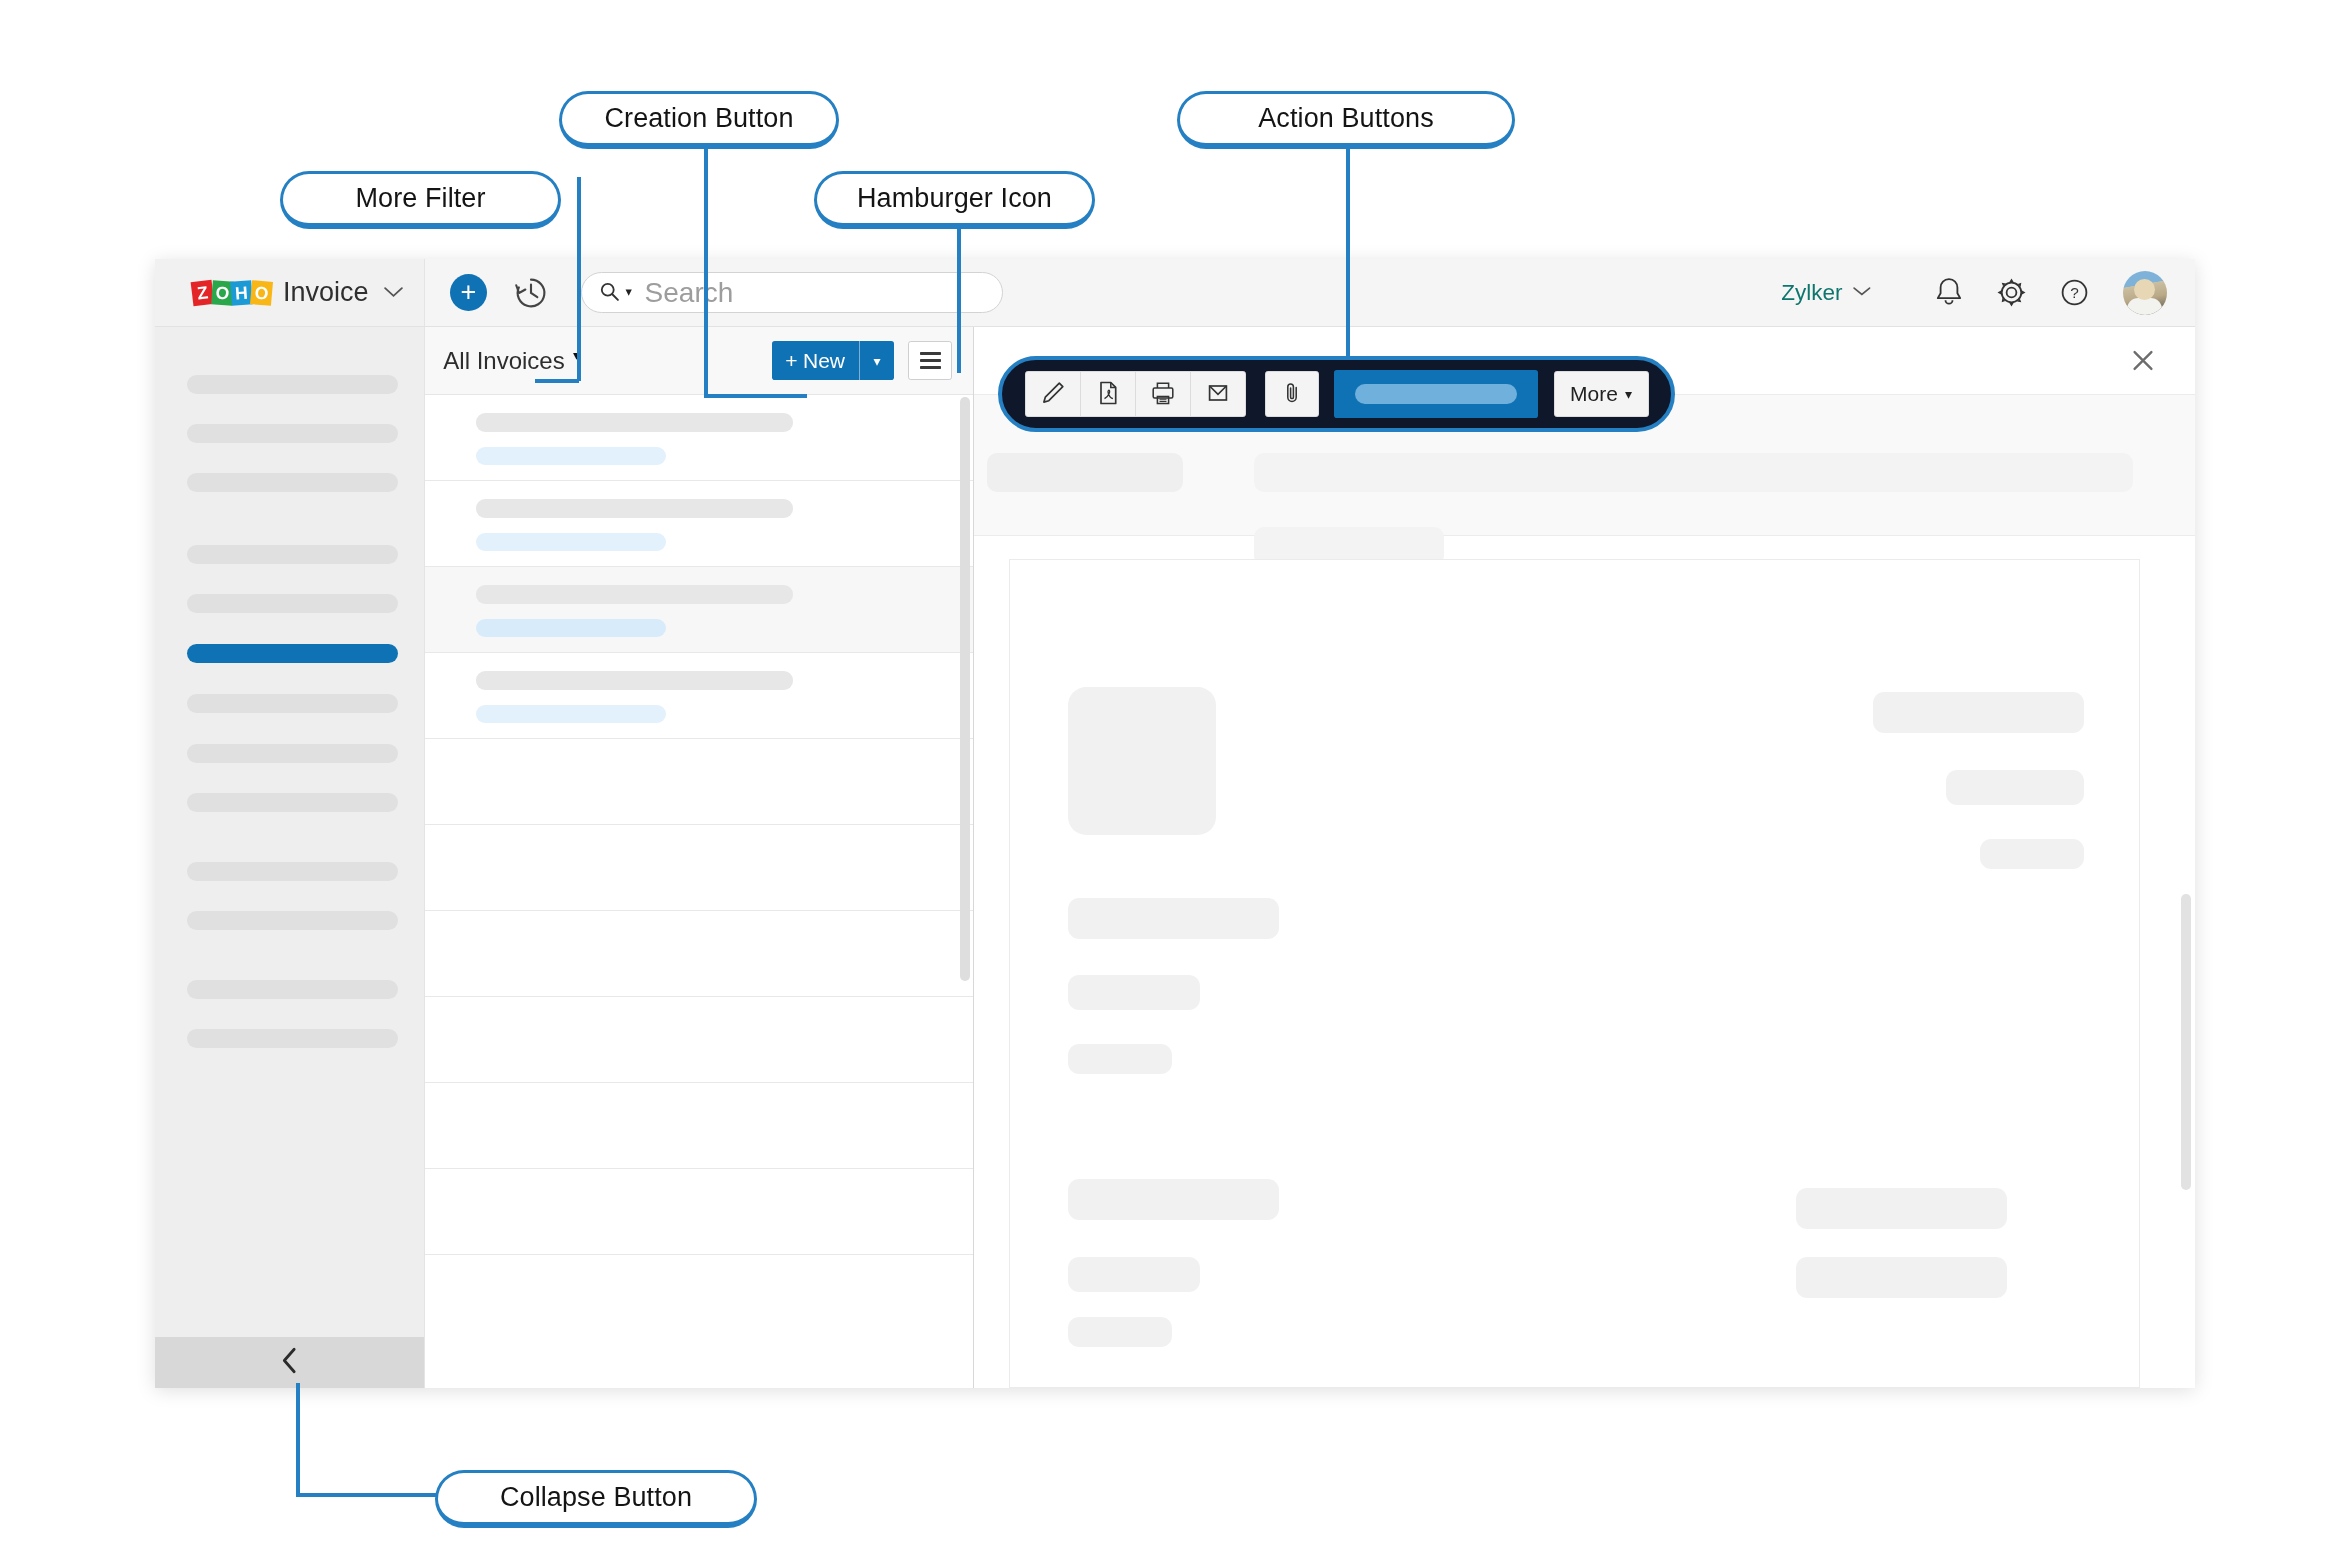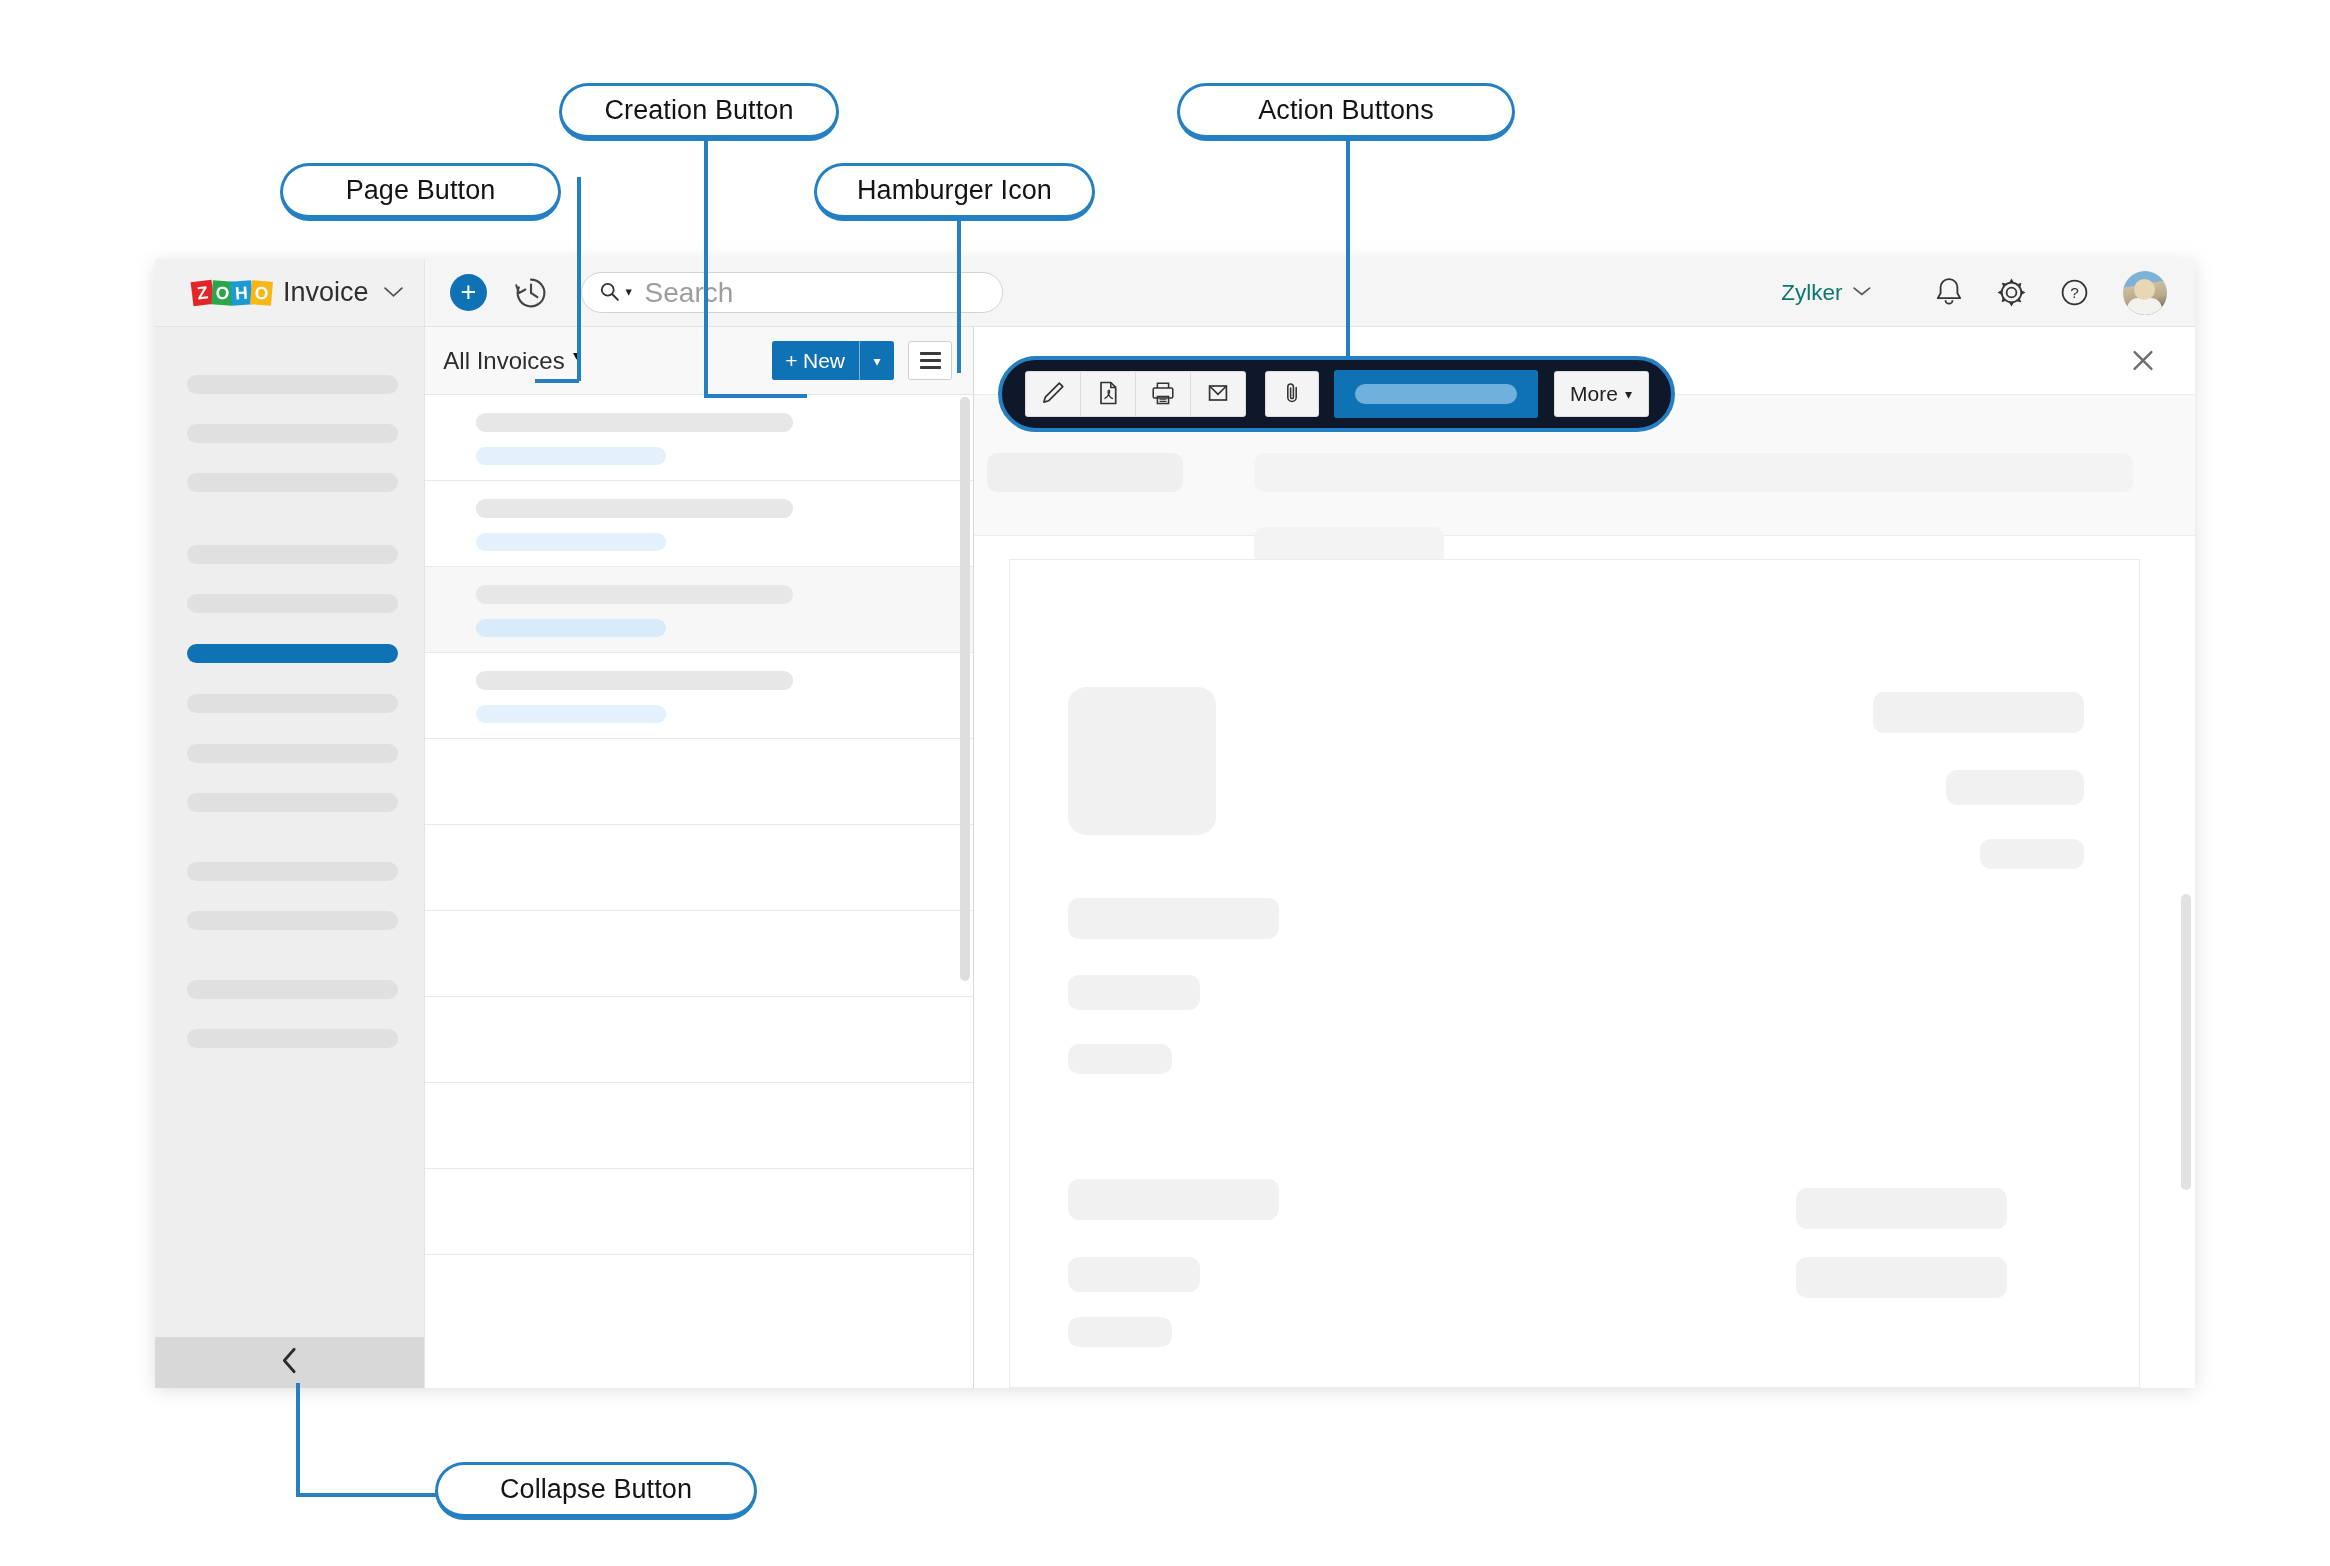--- a/index.html
+++ b/index.html
@@ -18,20 +18,21 @@
     border: 3.5px solid #2580c3;
     border-bottom-width: 6.3px;
     border-radius: 703px;
     display: flex; align-items: center; justify-content: center;
     color: #141414;
     font-size: 27px;
     font-weight: 400;
     letter-spacing: 0.1px;
     white-space: nowrap;
     z-index: 40;
+    margin-top: 8px;
   }
   .leader {
     position: absolute;
     background: #2580c3;
     z-index: 30;
   }
   .leader.v { width: 3.5px; }
   .leader.h { height: 3.5px; }
 
   
@@ -303,21 +304,21 @@
   <div class="leader h" style="left:704px; top:394px; width:103px;"></div>
 
   <div class="leader v" style="left:957px; top:218px; height:155px;"></div>
 
   <div class="leader v" style="left:1346px; top:138px; height:222px;"></div>
 
   <div class="leader v" style="left:296px; top:1383px; height:113px;"></div>
   <div class="leader h" style="left:296px; top:1493px; width:141px;"></div>
 
   <div class="callout" style="left:280px; top:163px; width:281px; height:58px;">
-    <span>Page Button</span>
+    <span>More Filter</span>
   </div>
 
   <div class="callout" style="left:559px; top:83px; width:280px; height:58px;">
     <span>Creation Button</span>
   </div>
 
   <div class="callout" style="left:814px; top:163px; width:281px; height:58px;">
     <span>Hamburger Icon</span>
   </div>
 

